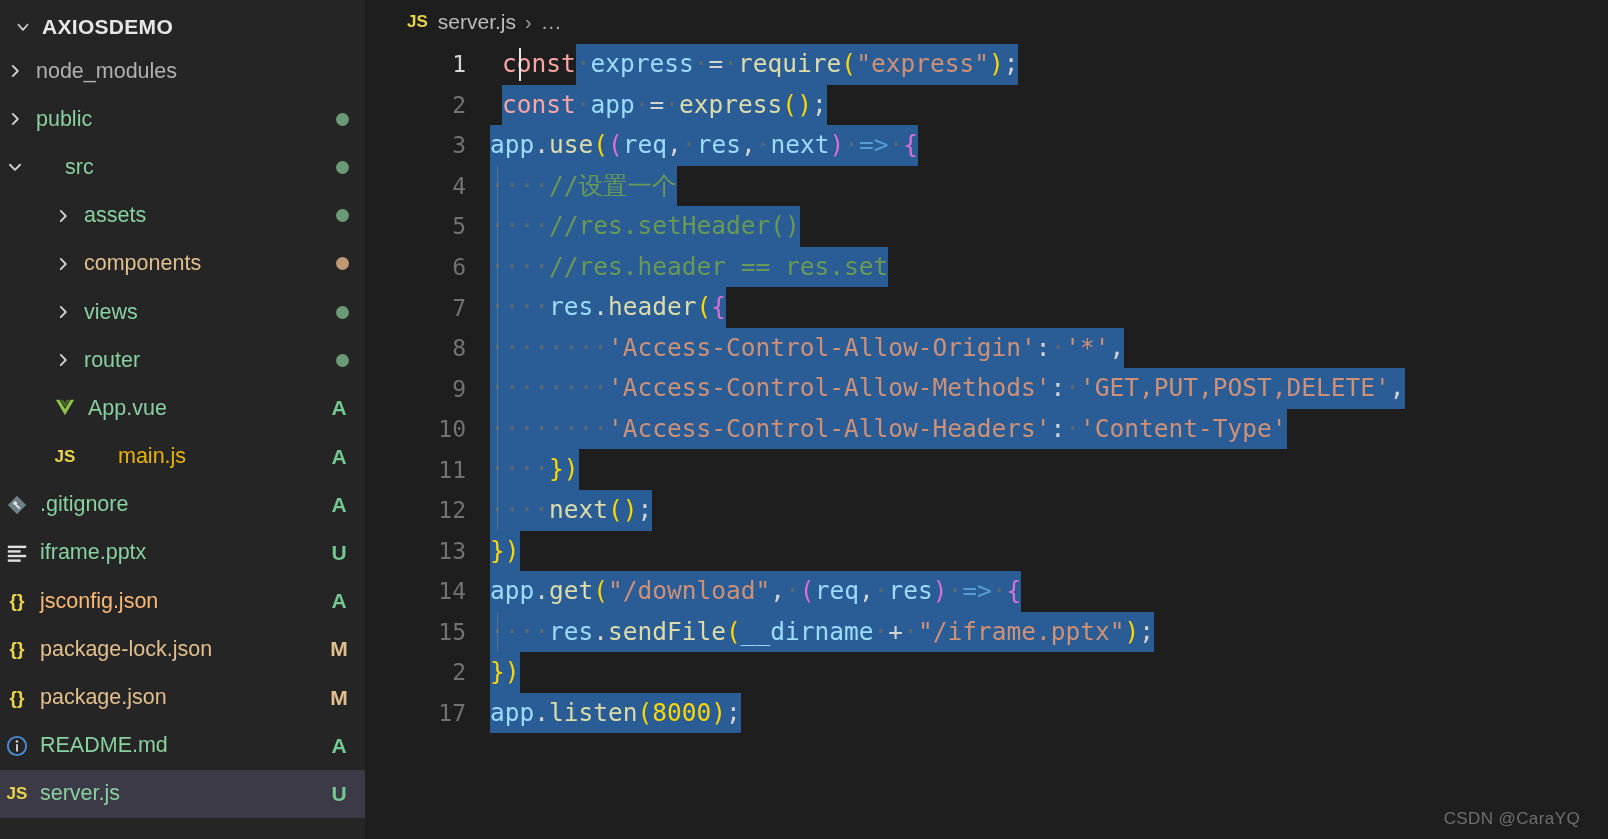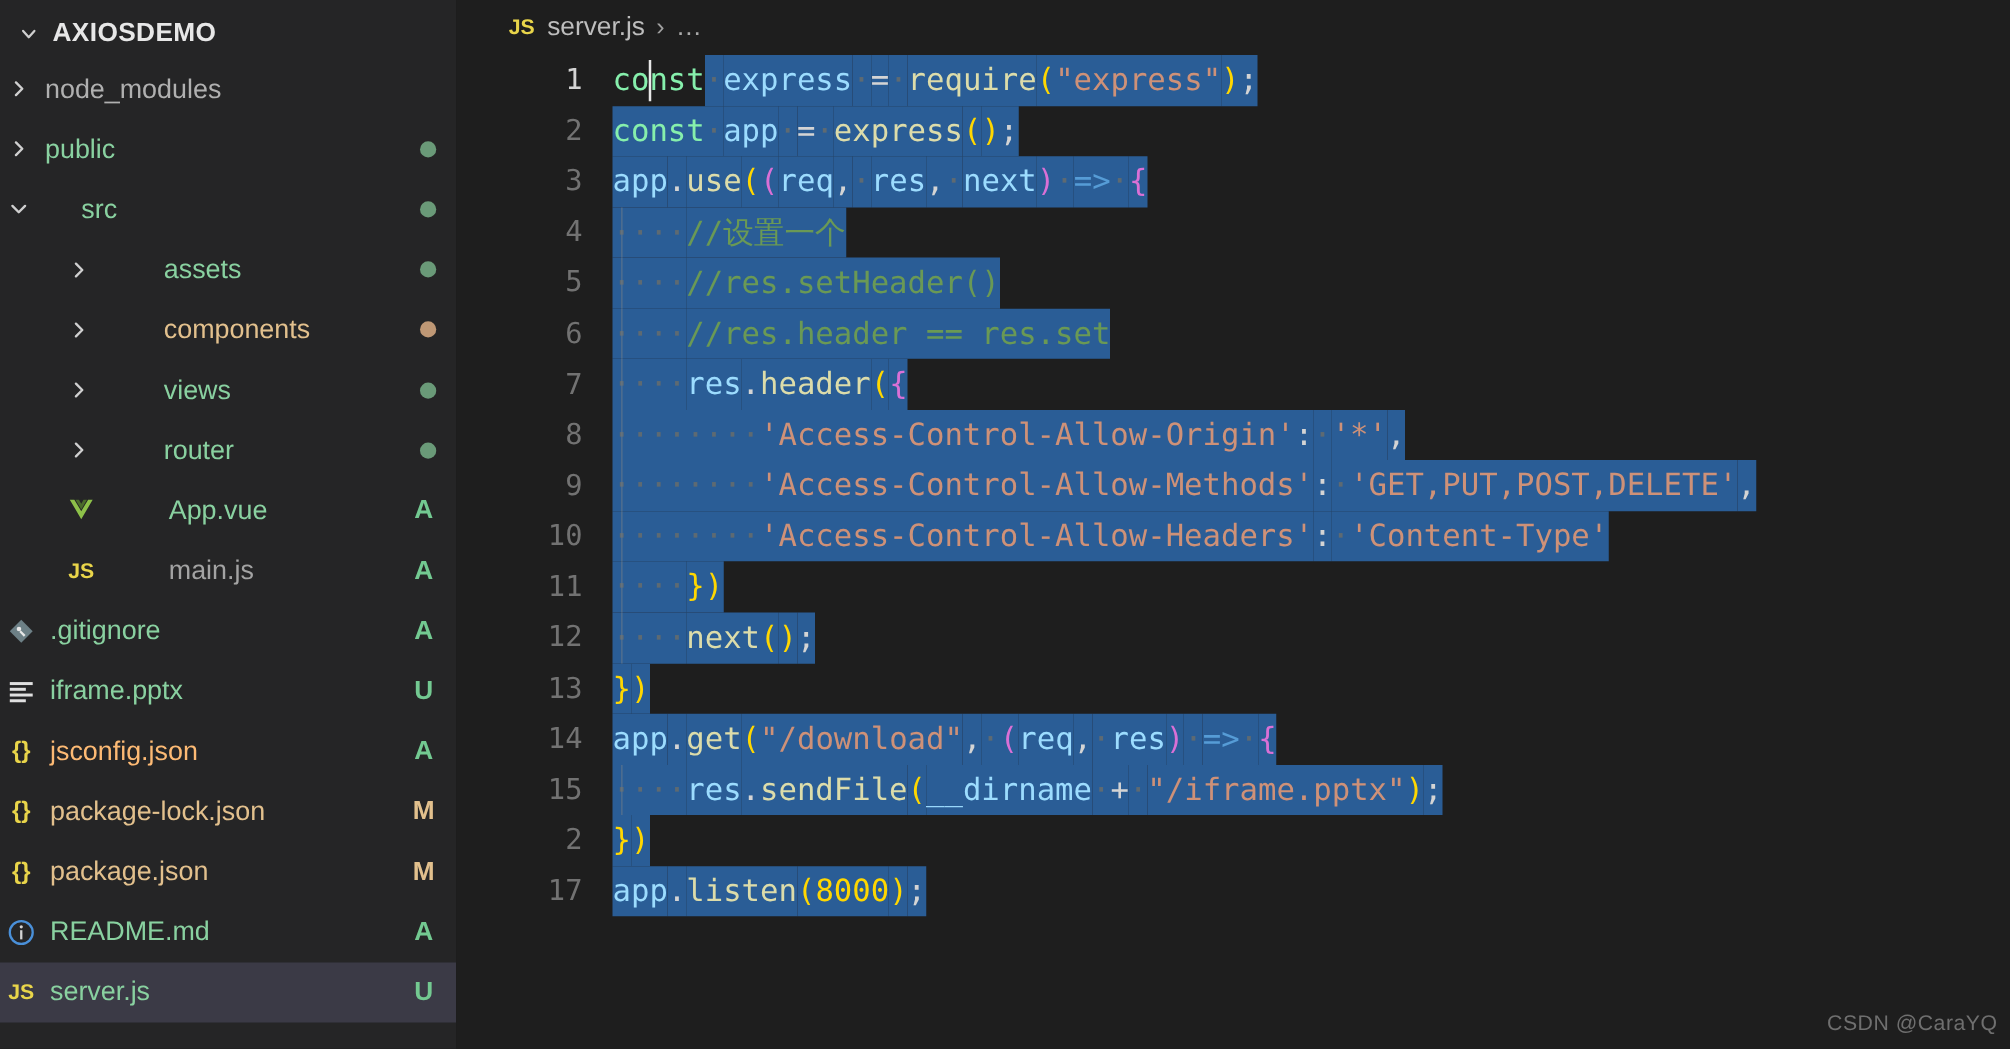--- a/index.html
+++ b/index.html
@@ -92,21 +92,21 @@
   }
   .status-letter {
     font-size: 21px;
     font-weight: bold;
     flex: 0 0 auto;
     margin-left: 8px;
     min-width: 20px;
     text-align: center;
   }
   .ind1 { }
-  .ind2 { padding-left: 48px; gap: 47px; }
+  .ind2 { padding-left: 48px; }
 
   
   #editor {
     position: relative;
     flex: 1 1 auto;
     height: 839px;
     background: #1e1e1e;
     overflow: hidden;
   }
 
@@ -167,21 +167,21 @@
   }
   .ctext > .seg {
     display: inline-block;
     height: 40.55px;
     line-height: 40.55px;
   }
   
   .sel { background: #2a5d96; }
 
   .ws { color: #5e6a72; }          
-  .kw  { color: #86efac; }          
+  .kw  { color: #fca5a5; margin-left: 12px; }          
   .var { color: #9cdcfe; }          
   .fn  { color: #dcdcaa; }          
   .str { color: #ce9178; }          
   .cmt { color: #6a9955; }          
   .op  { color: #d4d4d4; }          
   .p1  { color: #ffd700; }          
   .p2  { color: #da70d6; }          
   .arrow { color: #569cd6; }
 
   .indent-guide {
@@ -197,21 +197,21 @@
   .cursor {
     position: absolute;
     width: 2px;
     height: 33px;
     background: #e8e8e8;
     top: 4px;
   }
 
   #watermark {
     position: absolute;
-    right: 10px;
+    right: 28px;
     bottom: 10px;
     color: #6f6f6f;
     font-size: 17px;
     font-family: "Liberation Sans", sans-serif;
     letter-spacing: 0.4px;
   }
 </style>
 </head>
 <body>
 
@@ -298,21 +298,21 @@
               <path d="M7 3 h3 l2 3.6 l2 -3.6 h3 l-5 8.6 z" fill="#4a6b2a"></path>
             </svg>
           </span>
           <span class="fname" style="color: rgb(137, 209, 160);">App.vue</span>
           <span class="status-letter" style="color: rgb(115, 201, 145);">A</span>
         </div>
         <div class="row ind2">
           <span class="ficon">
             <span style="color:#e9d54a;font-weight:bold;font-size:17px;">JS</span>
           </span>
-          <span class="fname" style="color: #a3a3a3;">main.js</span>
+          <span class="fname" style="color: #eab308; margin-left: 30px;">main.js</span>
           <span class="status-letter" style="color: rgb(115, 201, 145);">A</span>
         </div>
         <div class="row ind1">
           <span class="ficon">
             <svg width="22" height="22" viewBox="0 0 24 24">
               <path d="M12 2 L22 12 L12 22 L2 12 Z" fill="#6d8086"></path>
               <circle cx="10" cy="10" r="2" fill="#e8e8e8"></circle>
               <path d="M11 12 L15 16" stroke="#e8e8e8" stroke-width="2"></path>
             </svg>
           </span>

